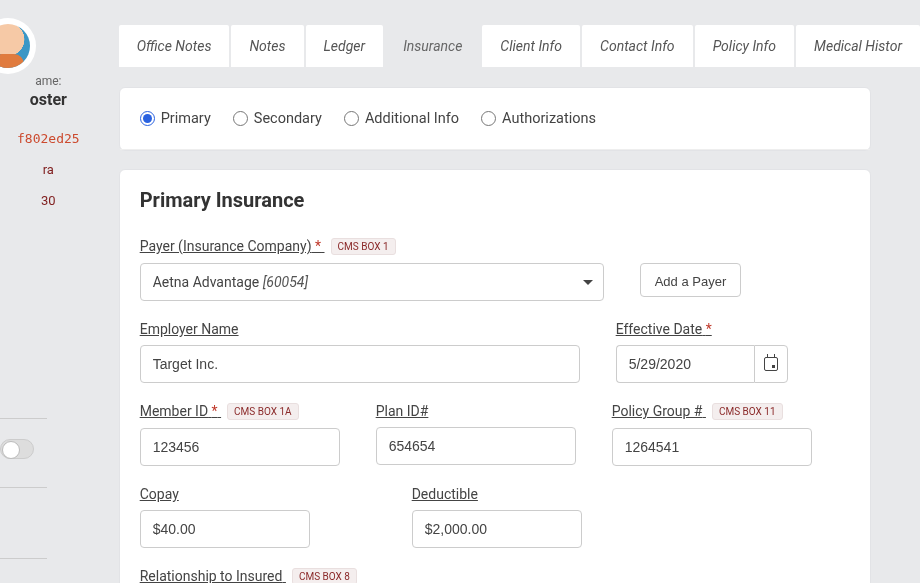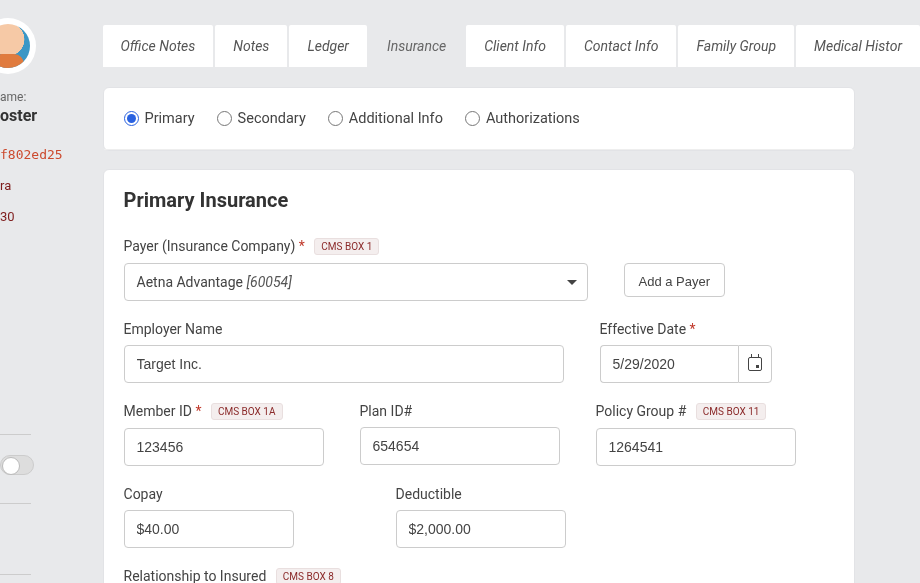--- a/index.html
+++ b/index.html
@@ -12,22 +12,23 @@
       width: 920px;
       height: 583px;
       position: relative;
     }
     .layout {
       display: flex;
       height: 100%;
     }
     .sidebar {
       width: 135px;
-      padding-top: 30px;
+      padding-top: 14px;
       position: relative;
+      text-align: center;
     }
     .avatar-wrap {
       position: absolute;
       left: -20px;
       top: 18px;
       width: 56px;
       height: 56px;
       border-radius: 50%;
       background: #fff;
       display: flex;
@@ -170,20 +171,21 @@
     .section h2 {
       font-size: 20px;
       font-weight: 700;
       color: #333;
       margin-bottom: 26px;
     }
     .field-label {
       font-size: 14px;
       color: #444;
       margin-bottom: 8px;
+      text-decoration: underline;
     }
     .req { color: #c0392b; }
     .cms {
       display: inline-block;
       font-size: 10px;
       color: #8b2a2a;
       background: #f4eeee;
       border: 1px solid #e9dfdf;
       border-radius: 3px;
       padding: 2px 6px;
@@ -294,21 +296,21 @@
   </div>
 
   <div class="main" data-name="main-content">
     <div class="tabs" data-name="tab-bar">
       <div class="tab" data-name="tab-office-notes">Office Notes</div>
       <div class="tab" data-name="tab-notes">Notes</div>
       <div class="tab" data-name="tab-ledger">Ledger</div>
       <div class="tab" data-name="tab-insurance">Insurance</div>
       <div class="tab" data-name="tab-client-info">Client Info</div>
       <div class="tab" data-name="tab-contact-info">Contact Info</div>
-      <div class="tab" data-name="tab-family-info">Family Group</div>
+      <div class="tab" data-name="tab-family-info">Policy Info</div>
       <div class="tab" data-name="tab-medical-history">Medical Histor</div>
     </div>
 
     <div class="panel" data-name="insurance-type-panel">
       <div class="radio-row" data-name="insurance-type-radios">
         <label class="radio-item" data-name="radio-primary">
           <span class="radio selected" data-name="radio-icon"></span>
           <span data-name="radio-label">Primary</span>
         </label>
         <label class="radio-item" data-name="radio-secondary">

